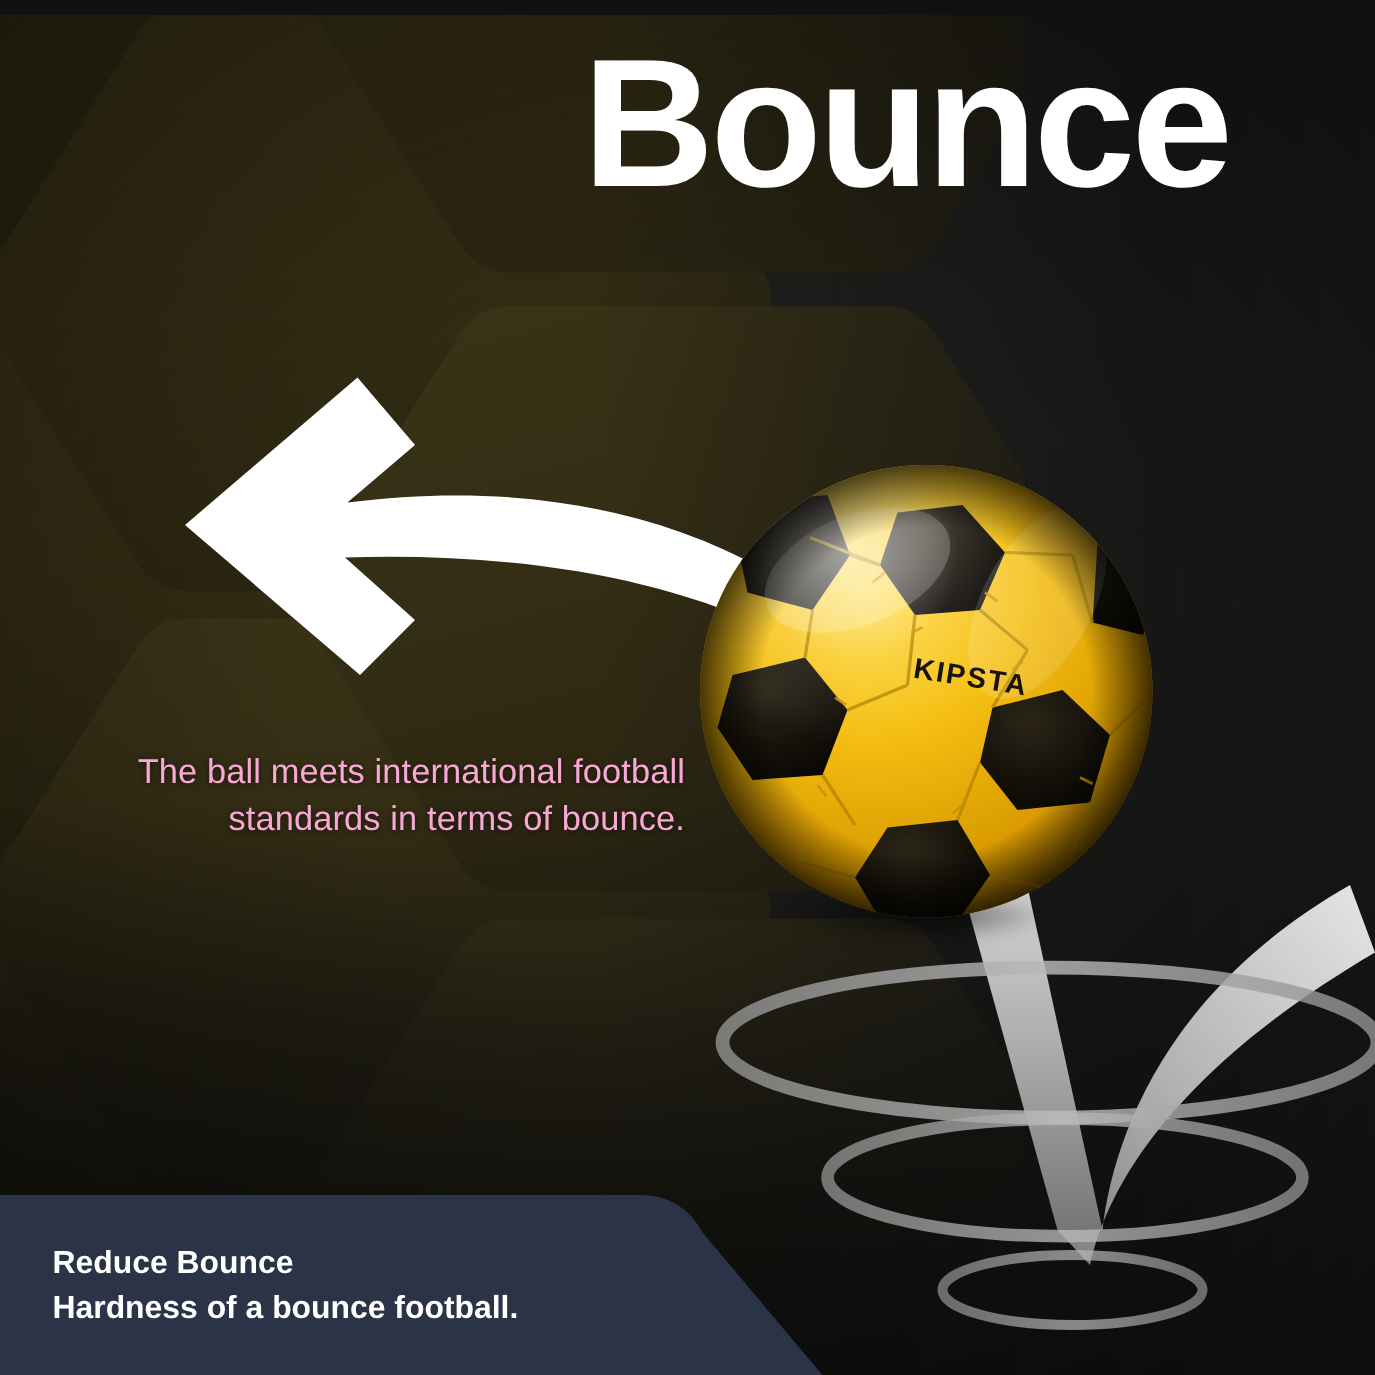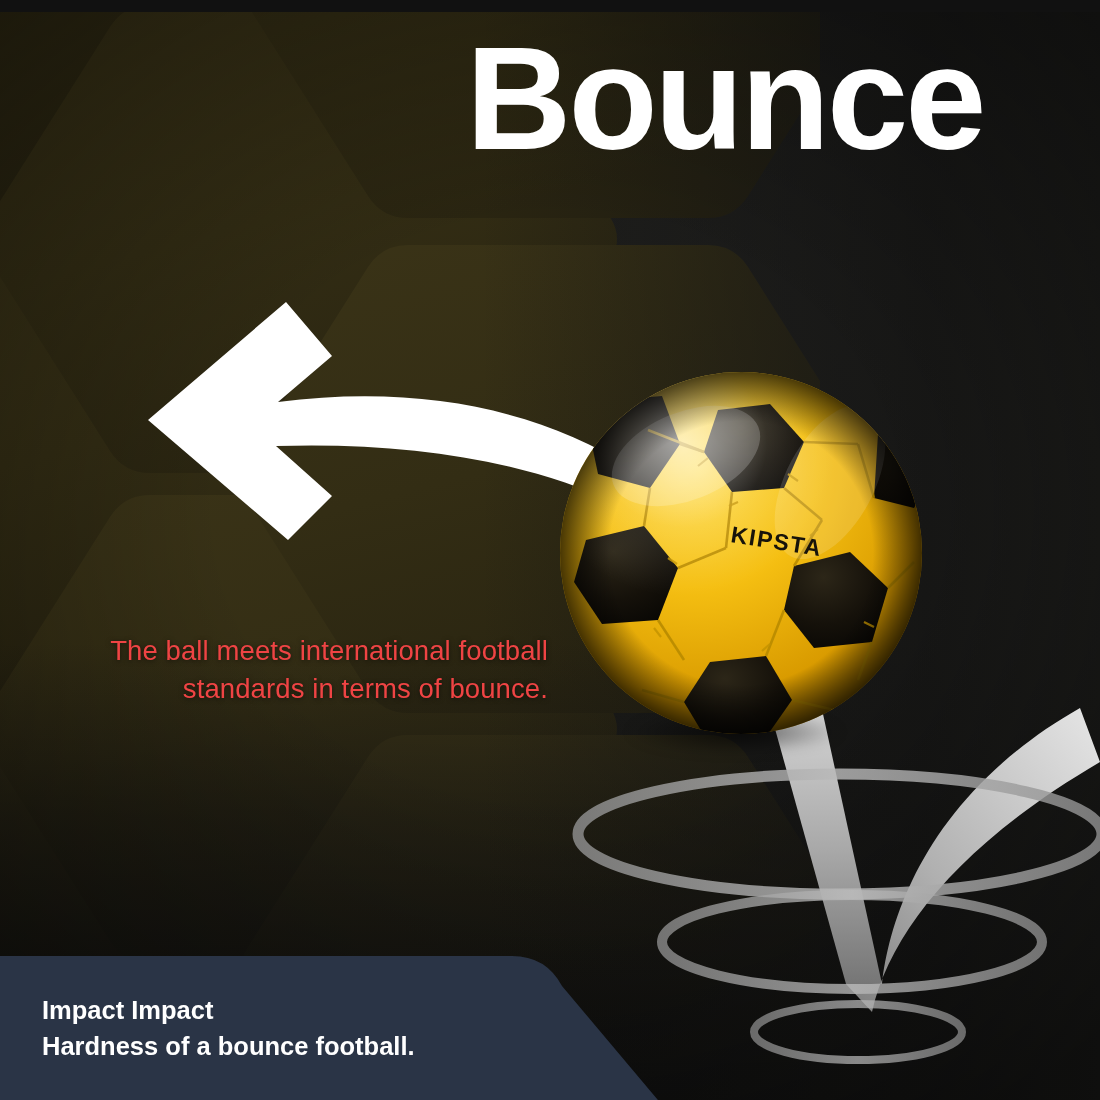--- a/index.html
+++ b/index.html
@@ -24,22 +24,22 @@
 
   
   .title{
     position:absolute;left:466px;top:14px;
     font-size:146px;line-height:1;font-weight:700;color:#fff;
     letter-spacing:-3px;
   }
 
   
   .body-copy{
-    position:absolute;left:18px;top:620px;width:530px;
-    text-align:right;color:#ef4444;font-size:27.5px;line-height:1.37;
+    position:absolute;left:18px;top:586px;width:530px;
+    text-align:right;color:#f9a8d4;font-size:27.5px;line-height:1.37;
     font-weight:400;letter-spacing:.1px;
     text-shadow:0 1px 5px rgba(0,0,0,.55);
   }
 
   
   .arrow{position:absolute;left:120px;top:270px;width:520px;height:260px;}
 
   
   .bounce{position:absolute;left:560px;top:600px;width:540px;height:460px;}
 
@@ -226,17 +226,17 @@
   </div>
 
   <div class="body-copy">The ball meets international football standards in terms of bounce.</div>
 
   <div class="banner">
     <svg width="700" height="156" viewBox="0 0 700 156" xmlns="http://www.w3.org/2000/svg">
       <path fill="#2a3446" d="M 0 0 H 512 q 34 0 50 30 L 668 156 H 0 Z"></path>
     </svg>
   </div>
   <div class="banner-text">
-    <div>Impact Impact</div>
+    <div>Reduce Bounce</div>
     <div>Hardness of a bounce football.</div>
   </div>
 
 </div>
 
 </body></html>

